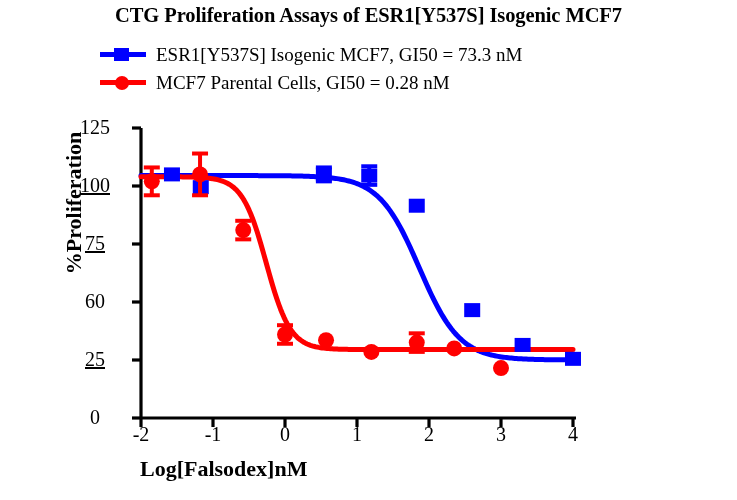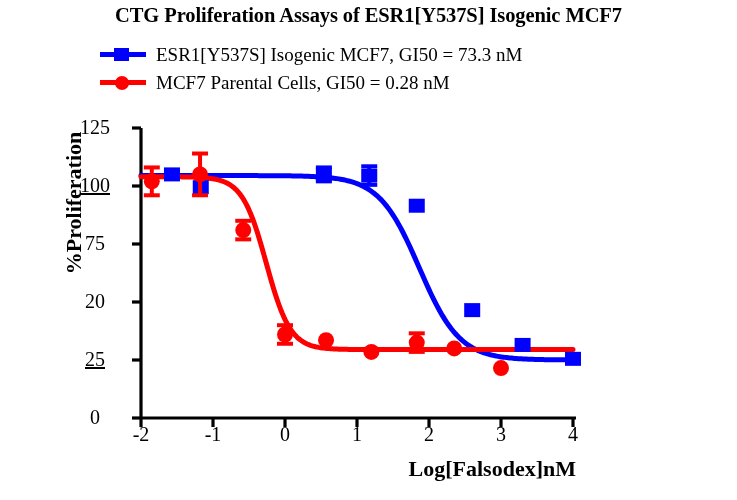--- a/index.html
+++ b/index.html
@@ -89,21 +89,21 @@
     font-size: 22px;
     font-weight: bold;
     font-family: "Liberation Serif", serif;
     white-space: nowrap;
   }
   .x-axis-title {
     position: absolute;
     left: 140px;
     top: 456px;
     width: 436px;
-    text-align: right;
+    text-align: left;
     font-size: 22px;
     font-weight: bold;
     font-family: "Liberation Serif", serif;
     white-space: nowrap;
   }
   .ytick-label {
     position: absolute;
     right: 0;
     width: 60px;
     text-align: center;
@@ -145,22 +145,22 @@
       <span class="legend-label">MCF7 Parental Cells, GI50 = 0.28 nM</span>
     </div>
   </div>
 
   <div class="y-axis-title">%Proliferation</div>
   <div class="x-axis-title">Log[Falsodex]nM</div>
 
   <div id="ytick-labels">
       <div class="ytick-label" style="left: 65px; top: 407px;">0</div>
       <div class="ytick-label" style="left: 65px; top: 349px; text-decoration: underline;">25</div>
-      <div class="ytick-label" style="left: 65px; top: 291px;">20</div>
-      <div class="ytick-label" style="left: 65px; top: 233px;">75</div>
+      <div class="ytick-label" style="left: 65px; top: 291px;">60</div>
+      <div class="ytick-label" style="left: 65px; top: 233px; text-decoration: underline;">75</div>
       <div class="ytick-label" style="left: 65px; top: 175px; text-decoration: underline;">100</div>
       <div class="ytick-label" style="left: 65px; top: 117px;">125</div>
     </div>
   <div id="xtick-labels">
       <div class="xtick-label" style="left: 121px;">-2</div>
       <div class="xtick-label" style="left: 193px;">-1</div>
       <div class="xtick-label" style="left: 265px;">0</div>
       <div class="xtick-label" style="left: 337px;">1</div>
       <div class="xtick-label" style="left: 409px;">2</div>
       <div class="xtick-label" style="left: 481px;">3</div>

